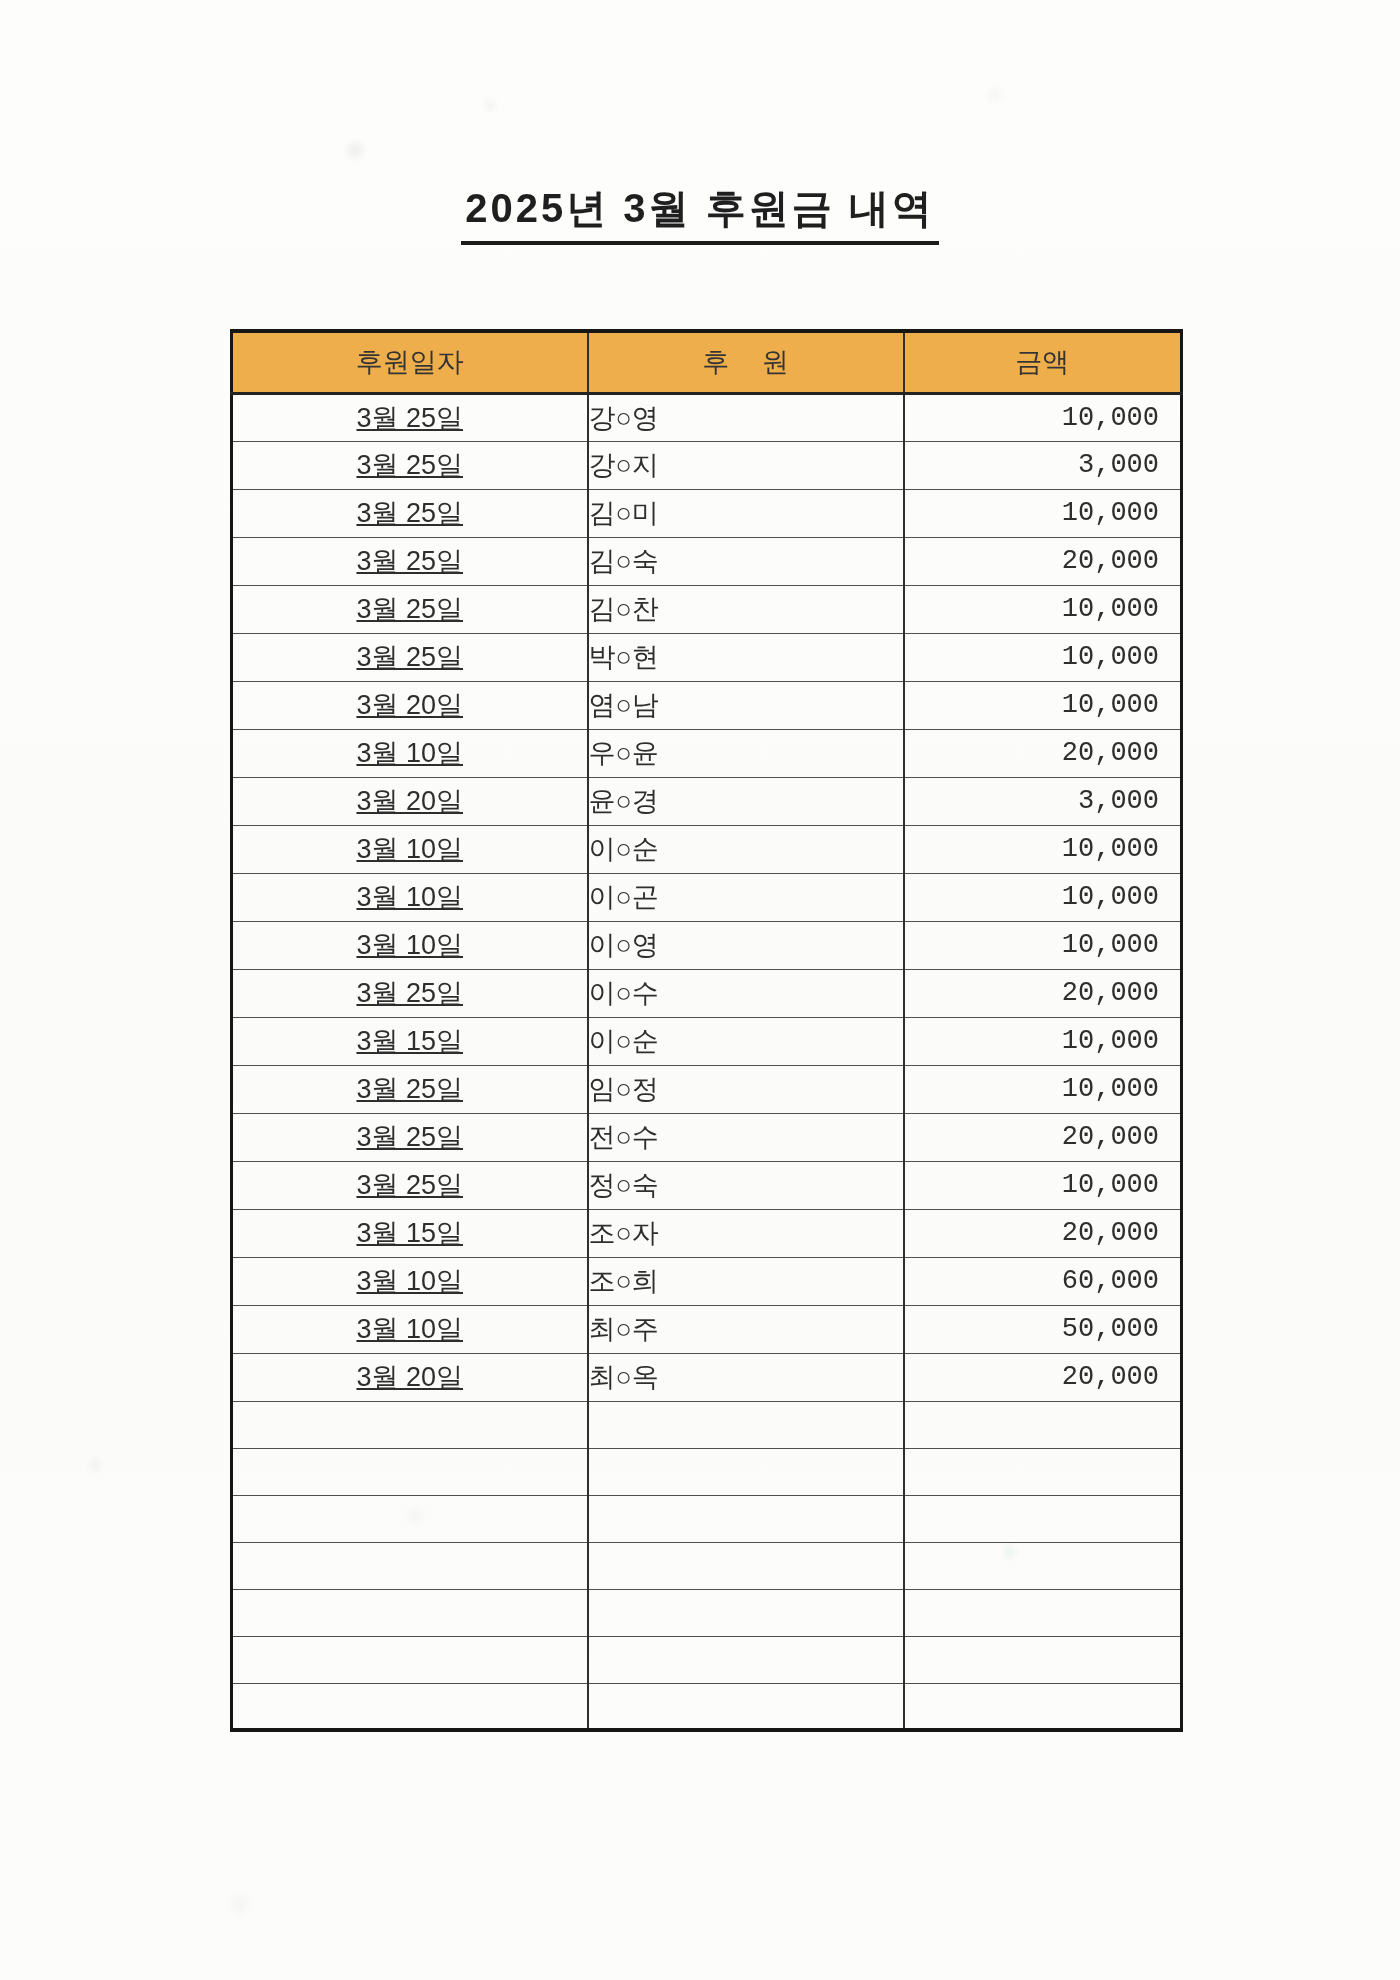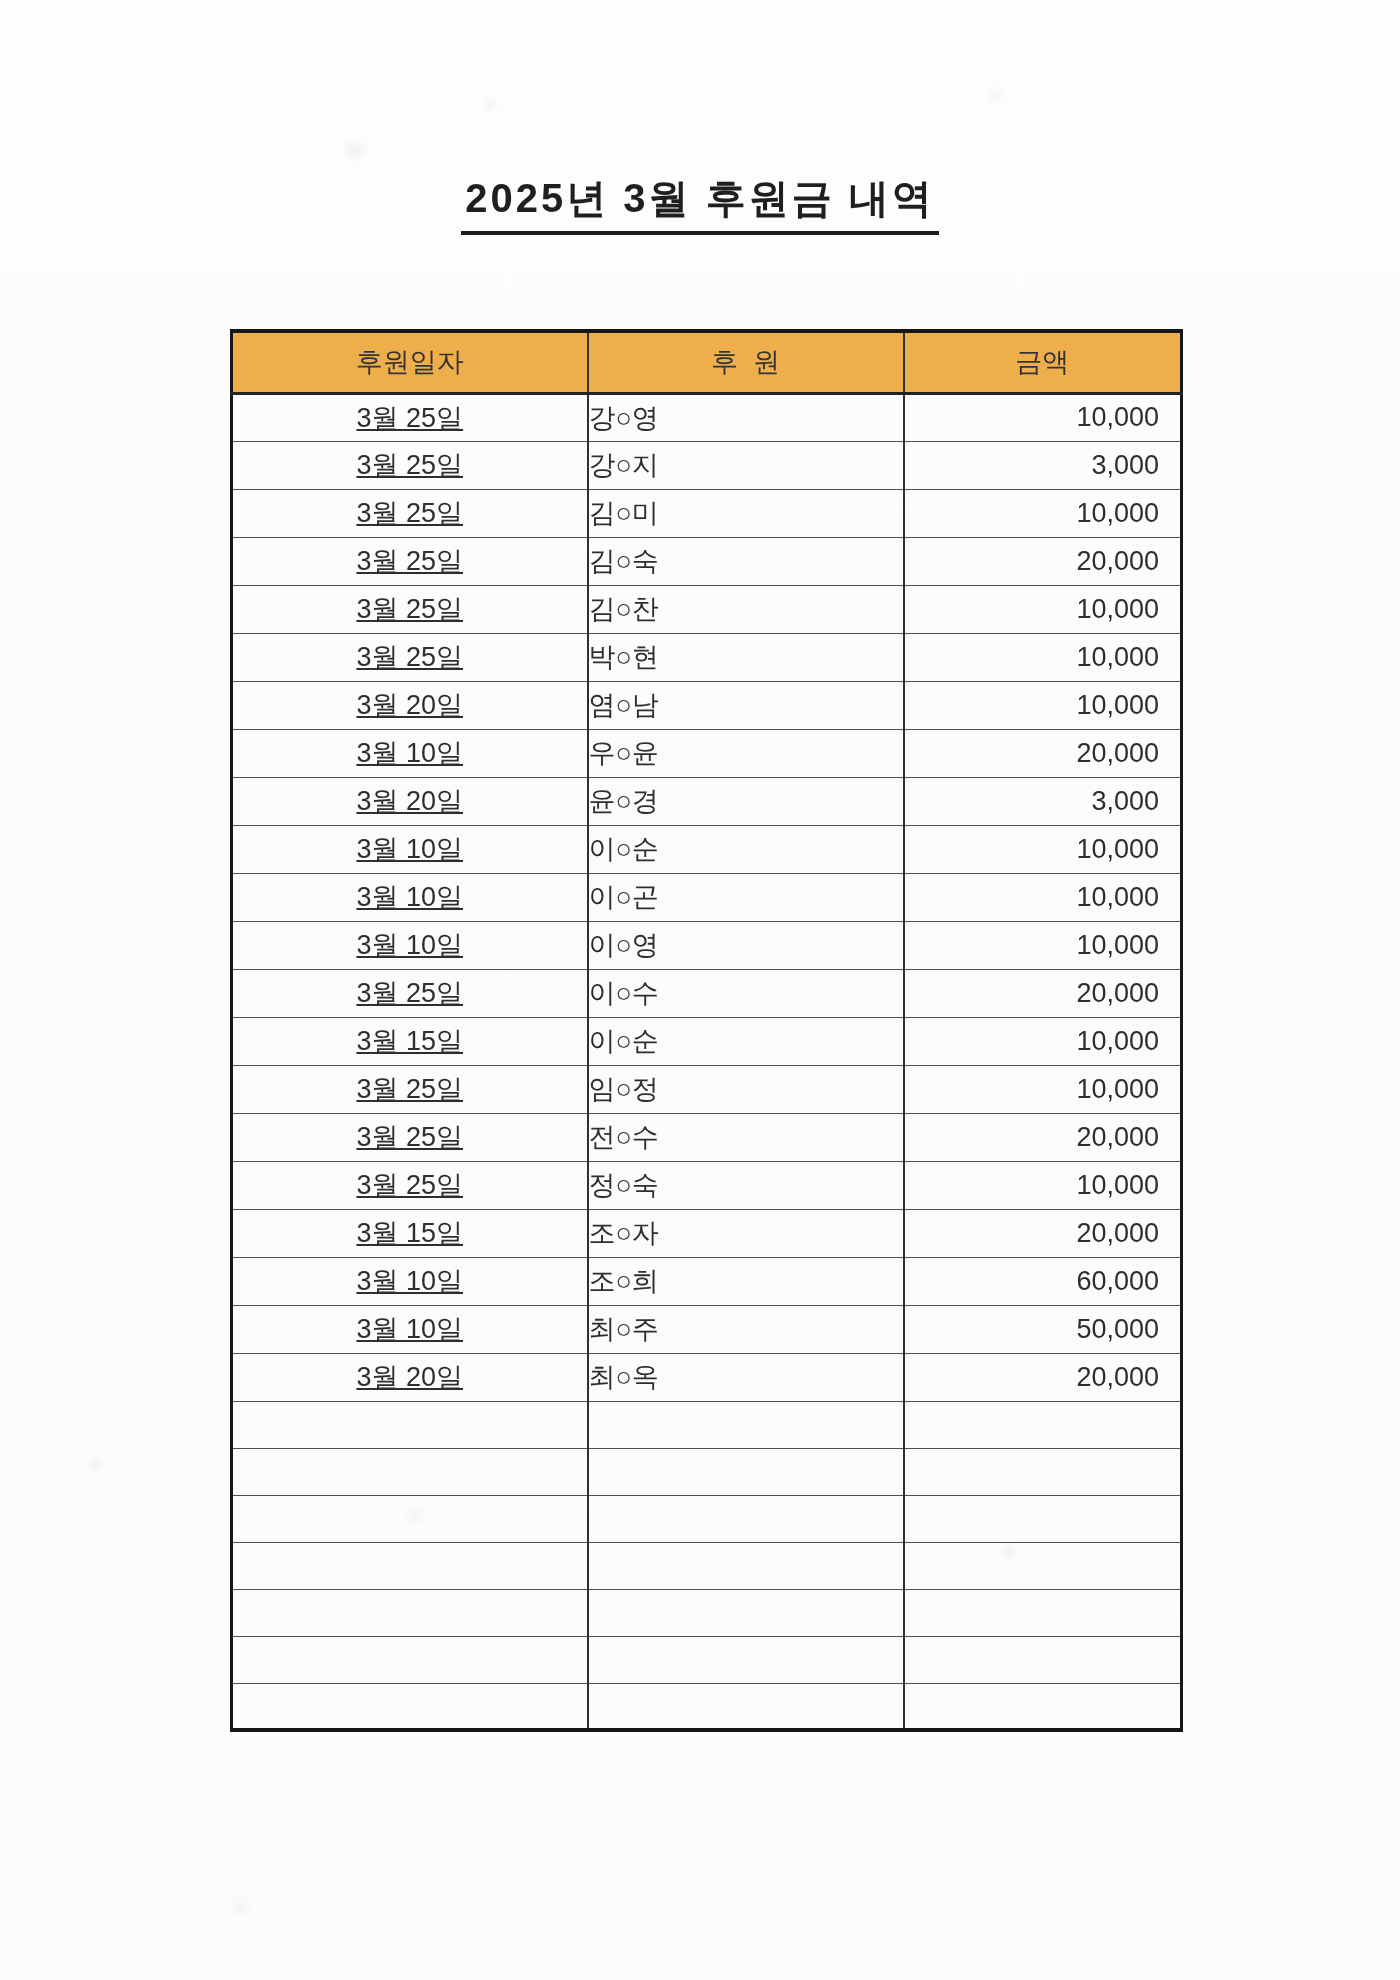--- a/index.html
+++ b/index.html
@@ -37,21 +37,21 @@
       radial-gradient(circle 16px at 995px 95px,  rgba(140,140,140,0.06), rgba(140,140,140,0) 70%),
       radial-gradient(circle 15px at 95px 1465px, rgba(130,130,130,0.07), rgba(130,130,130,0) 70%),
       radial-gradient(circle 17px at 415px 1516px, rgba(130,130,130,0.06), rgba(130,130,130,0) 70%),
       radial-gradient(circle 20px at 240px 1905px, rgba(130,130,130,0.06), rgba(130,130,130,0) 70%),
       radial-gradient(circle 14px at 1010px 1552px, rgba(64,160,130,0.08), rgba(64,160,130,0) 70%),
       linear-gradient(180deg, #fdfdfc 0%, #fbfbf9 50%, #fcfcfa 100%);
   }
 
   .title-wrap {
     position: absolute;
-    top: 171px;
+    top: 181px;
     left: 0;
     width: 100%;
     text-align: center;
   }
 
   .doc-title {
     display: inline-block;
     font-size: 40px;
     font-weight: bold;
     letter-spacing: 3px;
@@ -99,20 +99,21 @@
     font-weight: normal;
     color: #343434;
     text-align: center;
     vertical-align: middle;
   }
 
   
   table.ledger th + th,
   table.ledger td + td {
     border-left: 2px solid var(--divider);
+    font-family: Liberation Mono, monospace;
   }
 
   
   table.ledger tbody td {
     height: 48px;
     border-top: 1.5px solid var(--line-gray);
     vertical-align: middle;
   }
   table.ledger tbody tr:first-child td { border-top: none; }
   table.ledger tbody tr.empty td { height: 47px; }

